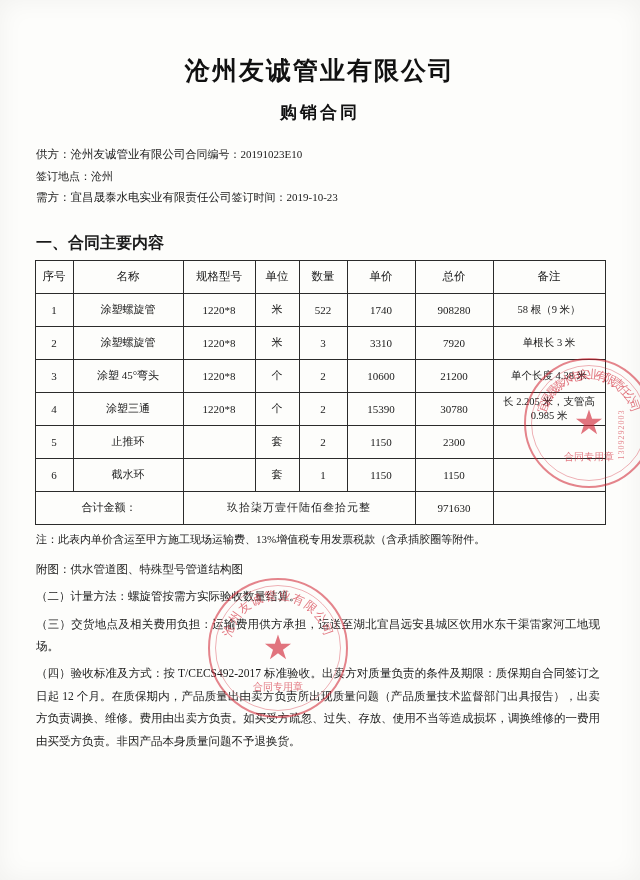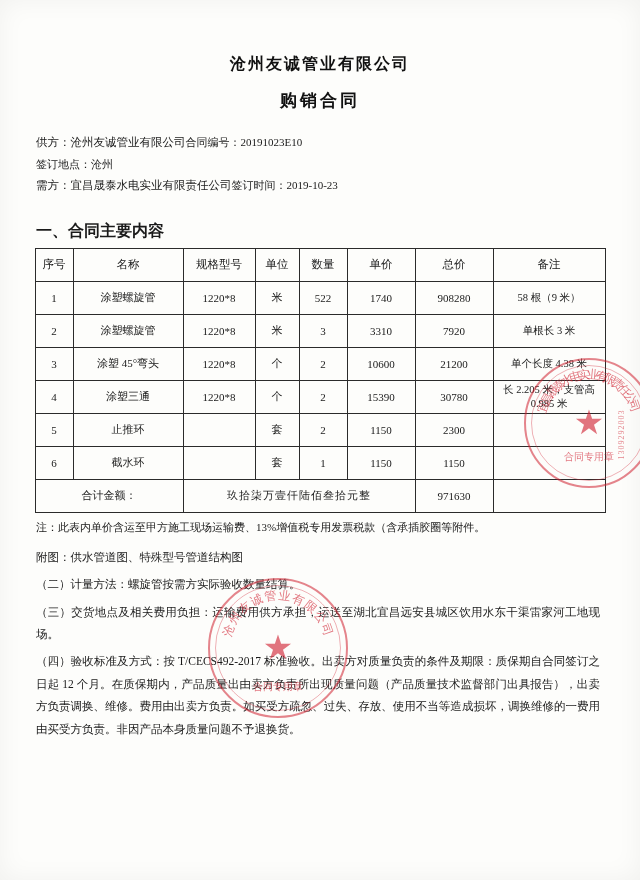--- a/index.html
+++ b/index.html
@@ -32,21 +32,21 @@
   }
   .inner {
     position: absolute;
     left: 22px;
     top: 18px;
     width: 596px;
     height: 844px;
   }
   .title-company {
     text-align: center;
-    font-size: 16px;
+    font-size: 25px;
     font-weight: bold;
     letter-spacing: 2px;
     margin-top: 36px;
     color: #111;
   }
   .title-doc {
     text-align: center;
     font-size: 17px;
     font-weight: bold;
     letter-spacing: 3px;

